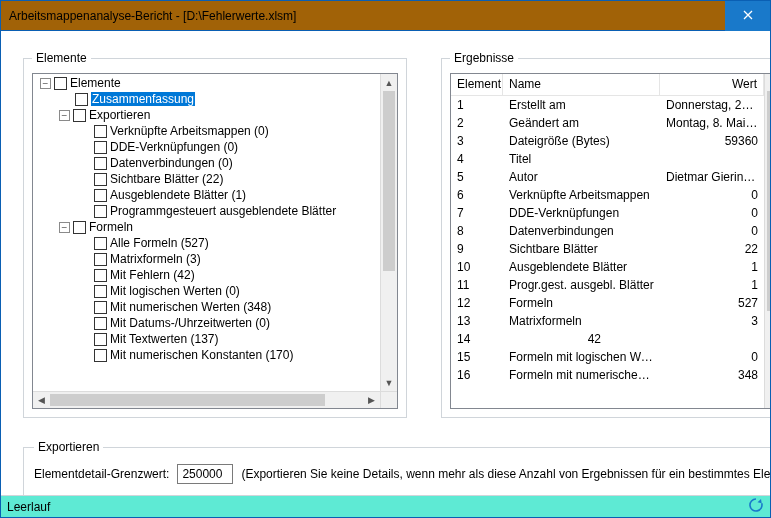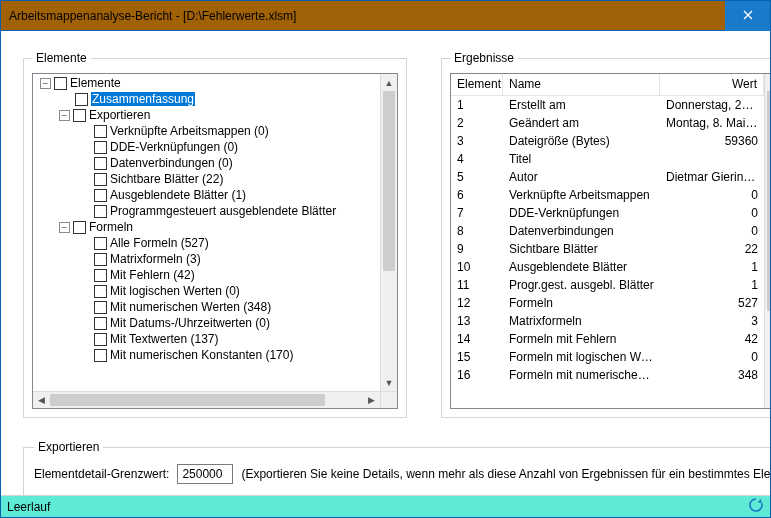--- a/index.html
+++ b/index.html
@@ -442,21 +442,20 @@
                 <div class="rcell c2">Formeln</div>
                 <div class="rcell c3">527</div>
               </div>
               <div class="rrow">
                 <div class="rcell c1">13</div>
                 <div class="rcell c2">Matrixformeln</div>
                 <div class="rcell c3">3</div>
               </div>
               <div class="rrow">
                 <div class="rcell c1">14</div>
-                <div class="rcell c2">Formeln mit Fehlern</div>
                 <div class="rcell c3">42</div>
               </div>
               <div class="rrow">
                 <div class="rcell c1">15</div>
                 <div class="rcell c2">Formeln mit logischen Werten</div>
                 <div class="rcell c3">0</div>
               </div>
               <div class="rrow">
                 <div class="rcell c1">16</div>
                 <div class="rcell c2">Formeln mit numerischen Werten</div>

